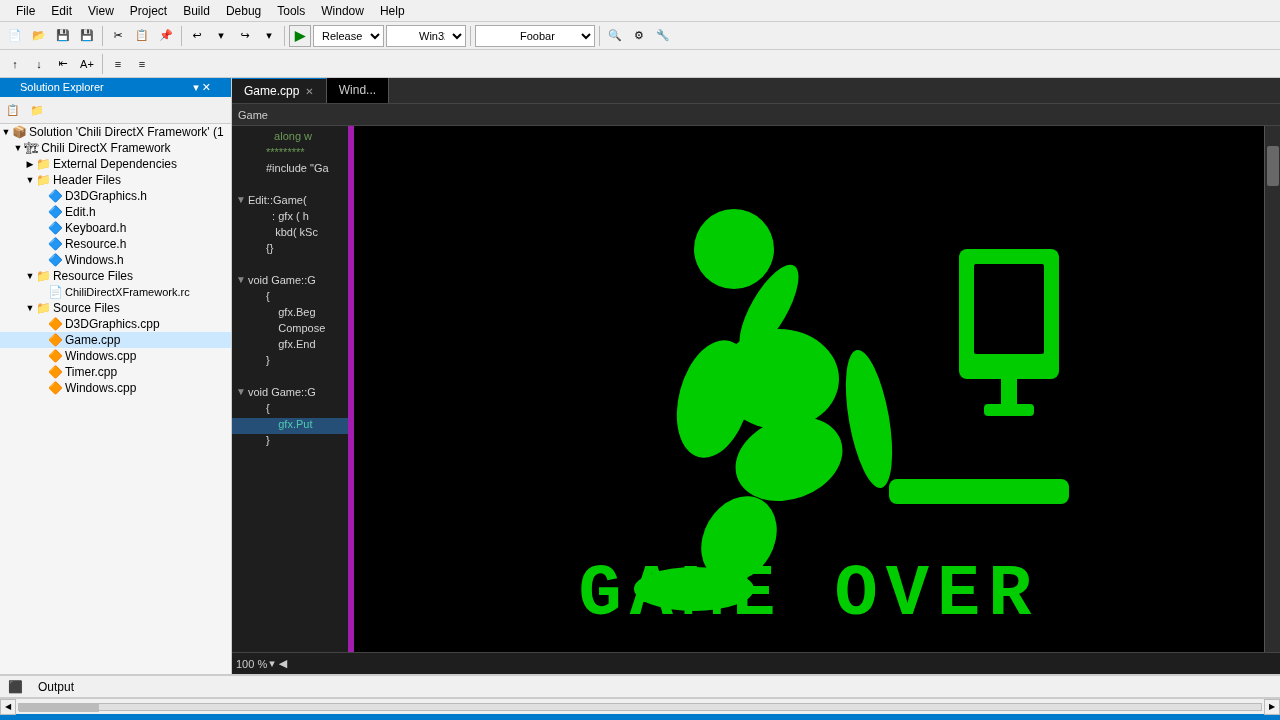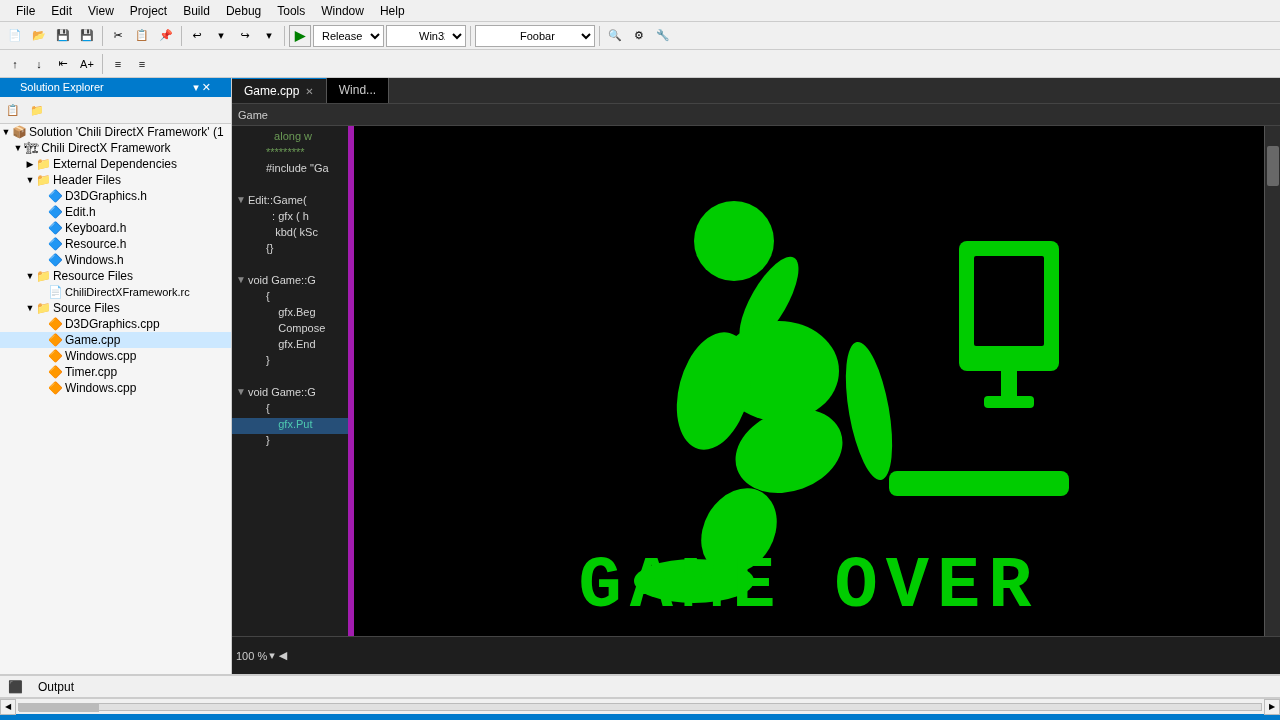--- a/index.html
+++ b/index.html
@@ -56,21 +56,21 @@
     #status-left { flex: 1; }
     #status-right { display: flex; gap: 20px; }
     
     
     #output-panel { height: 24px; background: #f0f0f0; border-top: 2px solid #ccc; display: flex; align-items: center; padding: 0 8px; font-size: 12px; border-bottom: 1px solid #ccc; }
     
     
     #nav-bar { background: #2d2d2d; border-bottom: 1px solid #444; height: 22px; display: flex; align-items: center; padding: 0 6px; color: #ccc; font-size: 11px; }
     
     
-    #zoom-bar { background: #1e1e1e; height: 38px; display: flex; align-items: center; padding: 0 4px; color: #ccc; font-size: 11px; border-top: 1px solid #444; }
+    #zoom-bar { background: #1e1e1e; height: 22px; display: flex; align-items: center; padding: 0 4px; color: #ccc; font-size: 11px; border-top: 1px solid #444; }
     
     
     #game-over-container { width: 540px; height: 480px; }
     
     
     #se-content::-webkit-scrollbar { width: 8px; }
     #se-content::-webkit-scrollbar-track { background: #f0f0f0; }
     #se-content::-webkit-scrollbar-thumb { background: #bbb; }
     
     #editor-right-bar { width: 16px; background: #2d2d2d; border-left: 1px solid #555; position: relative; }

